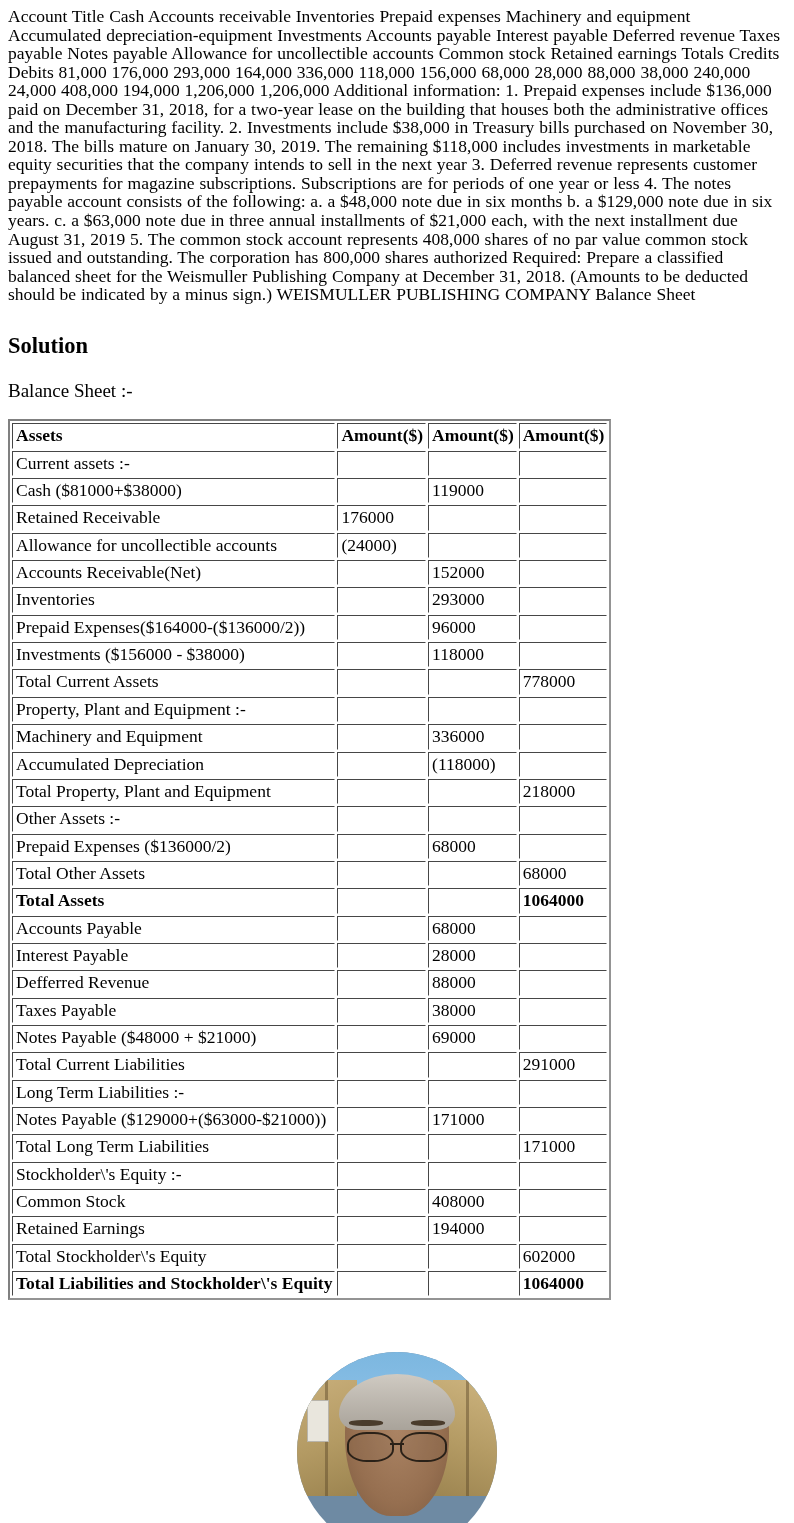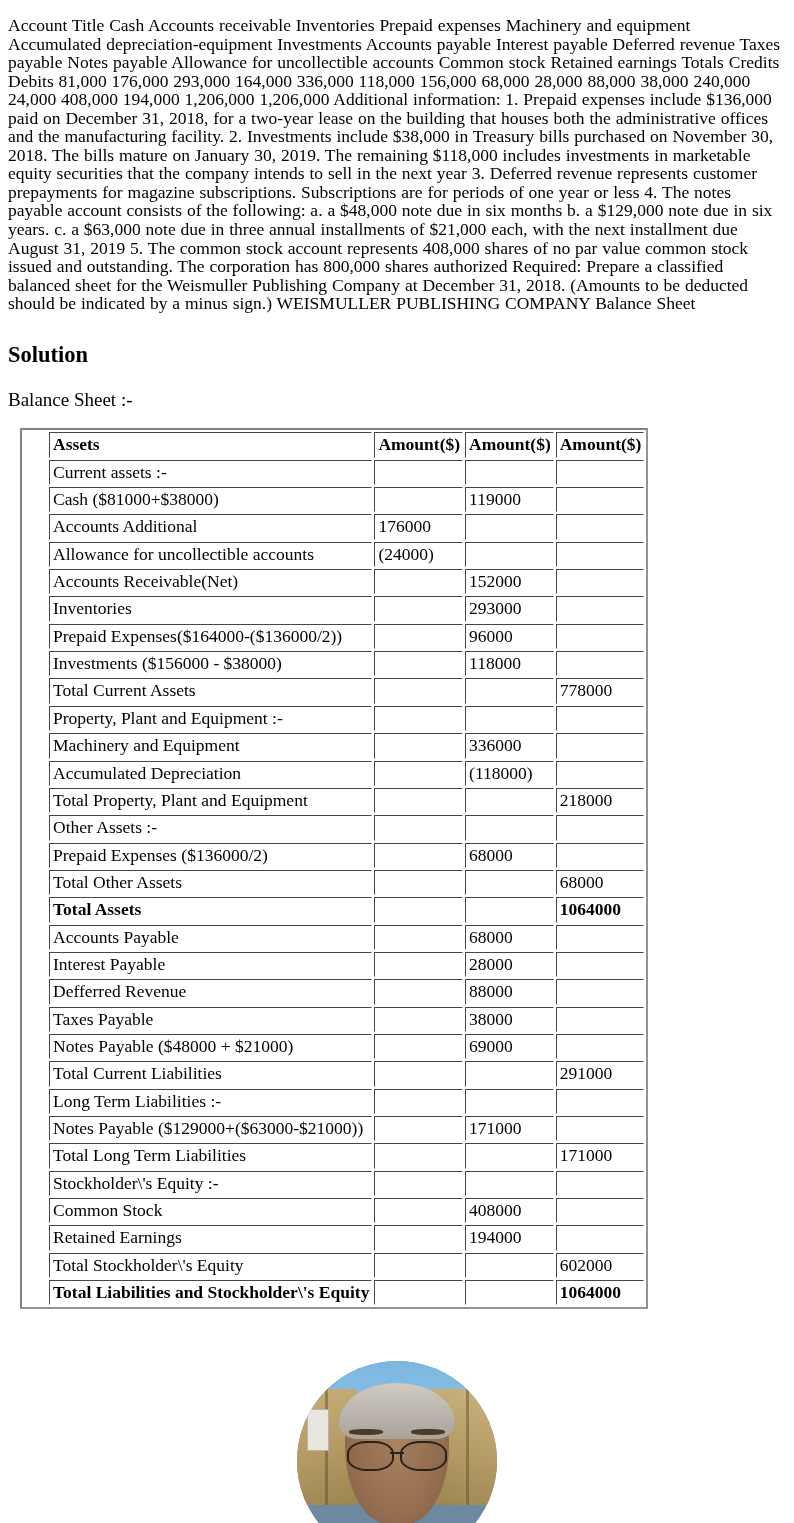--- a/index.html
+++ b/index.html
@@ -20,21 +20,21 @@
     box-sizing: border-box;
     padding: 0 8px 0 8px;
   }
 
   
   .question-block {
     font-size: 17.5px;
     line-height: 1.06;
     text-align: left;
     margin: 0;
-    padding-top: 16px;
+    padding-top: 7px;
     word-spacing: 0.5px;
   }
 
   
   .solution-heading {
     font-size: 22.5px;
     font-weight: bold;
     margin: 30px 0 22px 0;
     line-height: 1.1;
   }
@@ -44,25 +44,24 @@
     margin: 8px 0 18px 0;
     line-height: 1.1;
   }
 
   
   table.balance-sheet {
     border-collapse: separate;
     border-spacing: 2px;
     border: 2px outset #c0c0c0;
     border-color: #808080 #e8e8e8 #e8e8e8 #808080;
-    margin: 0 0 0 12px;
+    margin: 0 0 0 0;
     width: 533px;
     font-size: 17.5px;
     background: #ffffff;
-    padding-left: 25px;
   }
   table.balance-sheet th,
   table.balance-sheet td {
     border: 1px inset #d4d4d4;
     border-color: #9a9a9a #ffffff #ffffff #9a9a9a;
     padding: 1px 2px 1px 3px;
     line-height: 1.22;
     vertical-align: top;
     text-align: left;
     font-weight: normal;
@@ -200,21 +199,21 @@
           <td class="amt"></td>
           <td class="amt"></td>
         </tr>
         <tr>
           <td class="label-col">Cash ($81000+$38000)</td>
           <td class="amt"></td>
           <td class="amt">119000</td>
           <td class="amt"></td>
         </tr>
         <tr>
-          <td class="label-col">Accounts Additional</td>
+          <td class="label-col">Retained Receivable</td>
           <td class="amt">176000</td>
           <td class="amt"></td>
           <td class="amt"></td>
         </tr>
         <tr>
           <td class="label-col">Allowance for uncollectible accounts</td>
           <td class="amt">(24000)</td>
           <td class="amt"></td>
           <td class="amt"></td>
         </tr>

